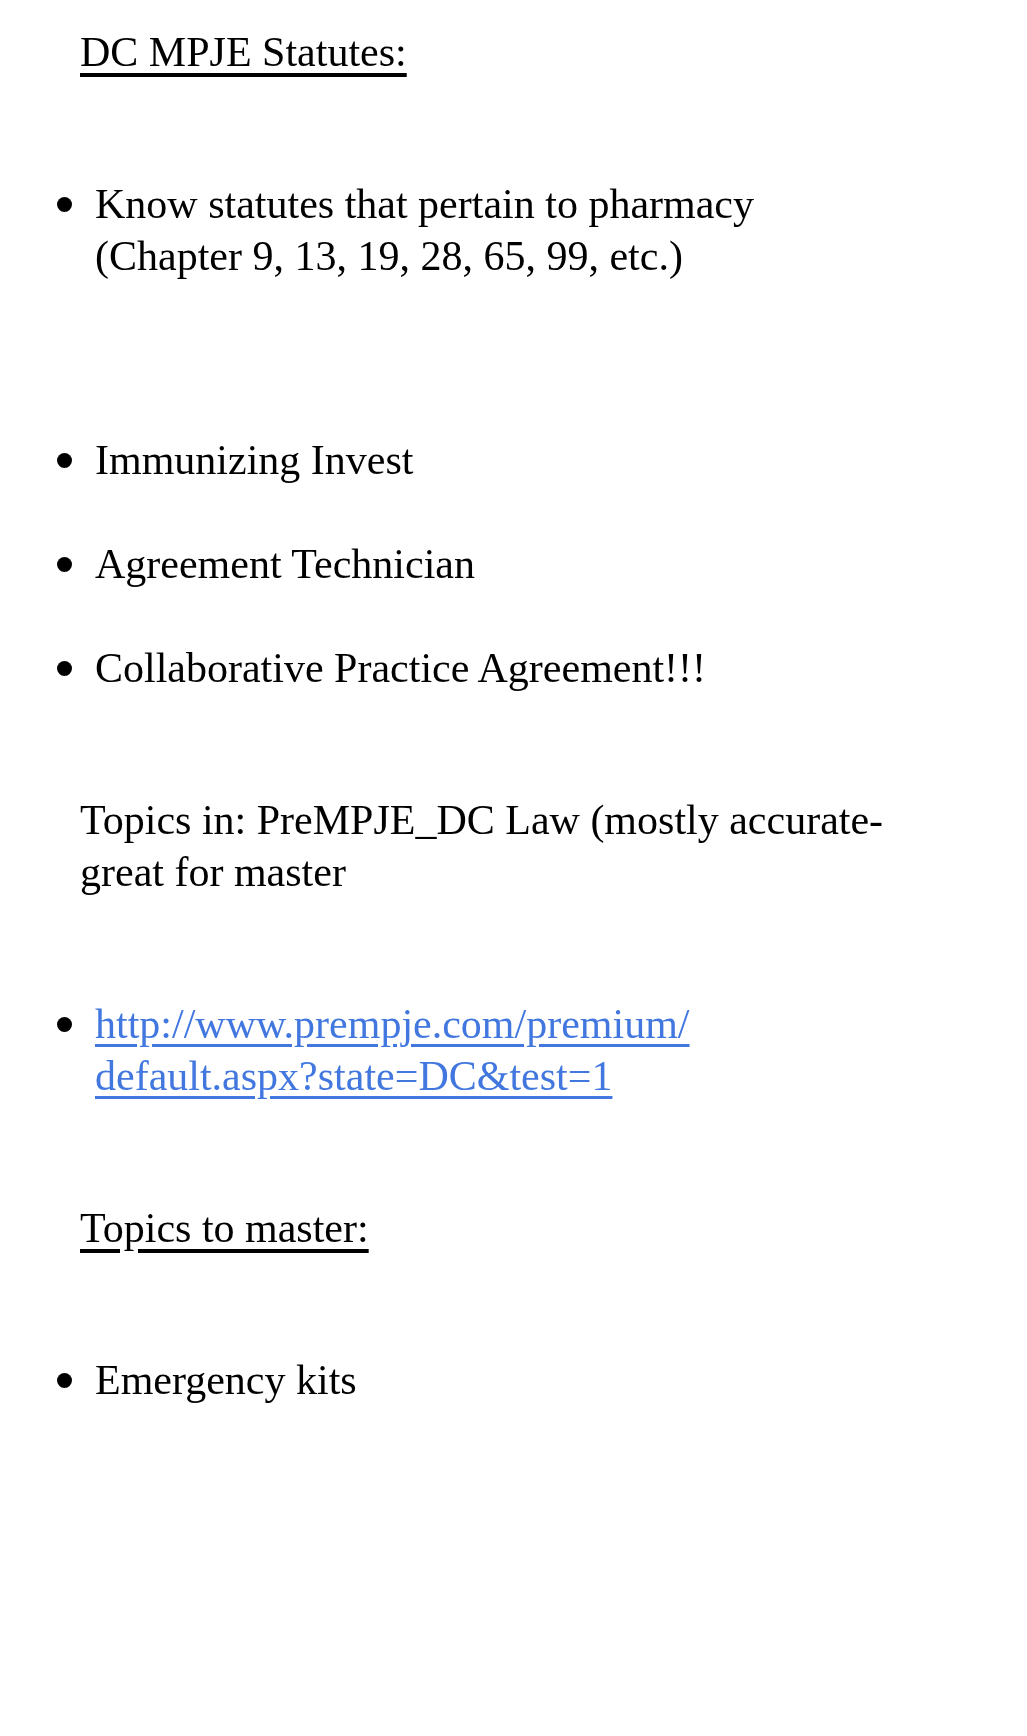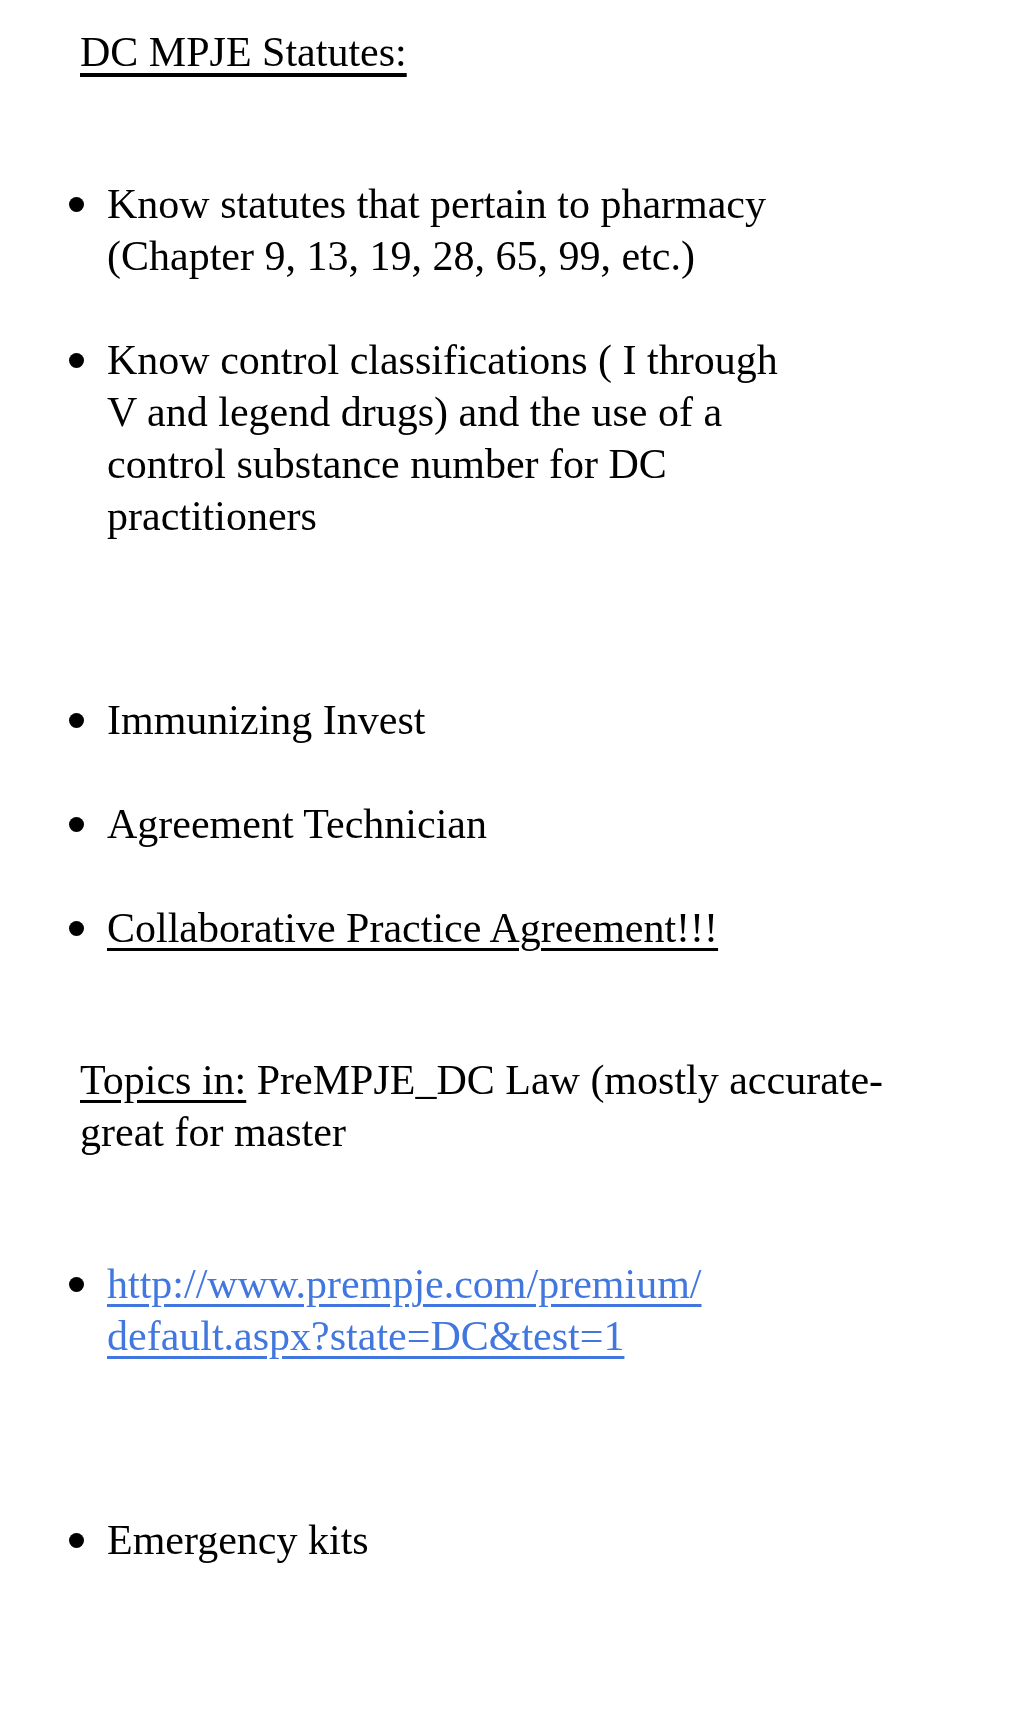--- a/index.html
+++ b/index.html
@@ -23,38 +23,37 @@
     white-space: pre-line;
     margin-left: 33px;
   }
   .heading {
     text-decoration: underline;
     text-decoration-thickness: 4px;
     text-underline-offset: 7px;
   }
   ul.bullets {
     list-style: none;
-    margin-left: 60px;
+    margin-left: 48px;
   }
   ul.bullets li {
     position: relative;
     white-space: pre-line;
   }
   ul.bullets li::before {
     content: "";
     position: absolute;
     left: -38px;
     top: 19px;
     width: 15px;
     height: 15px;
     background: #000000;
     border-radius: 50%;
   }
   .u {
-    text-decoration: underline;
     text-decoration-thickness: 3px;
     text-underline-offset: 6px;
   }
   a.link {
     color: var(--link-color, #4177df);
     text-decoration: underline;
     text-decoration-thickness: 3px;
     text-underline-offset: 6px;
     cursor: pointer;
   }
@@ -62,40 +61,37 @@
 </head>
 <body style="background: rgb(255, 255, 255); color: rgb(0, 0, 0);">
 
 <div class="page">
 
   <div class="block heading">DC MPJE Statutes:</div>
 
   <ul class="bullets block">
     <li>Know statutes that pertain to pharmacy
 (Chapter 9, 13, 19, 28, 65, 99, etc.)</li>
-    <li>Know control classifications ( I through
-V and legend drugs) and the use of a
-control substance number for DC
-practitioners</li>
   </ul>
 
 
   <ul class="bullets block">
     <li>Immunizing Invest</li>
     <li>Agreement Technician</li>
     <li><span class="u">Collaborative Practice Agreement!!!</span></li>
   </ul>
 
   <p class="block"><span class="u">Topics in:</span><span> PreMPJE_DC Law (mostly accurate-
 great for master</span></p>
 
   <ul class="bullets block">
     <li><a class="link">http://www.prempje.com/premium/
 default.aspx?state=DC&amp;test=1</a></li>
   </ul>
 
+  <div class="block heading">Topics to master:</div>
 
   <ul class="bullets block">
     <li>Emergency kits</li>
     
   </ul>
 
 </div>
 
 </body></html>

